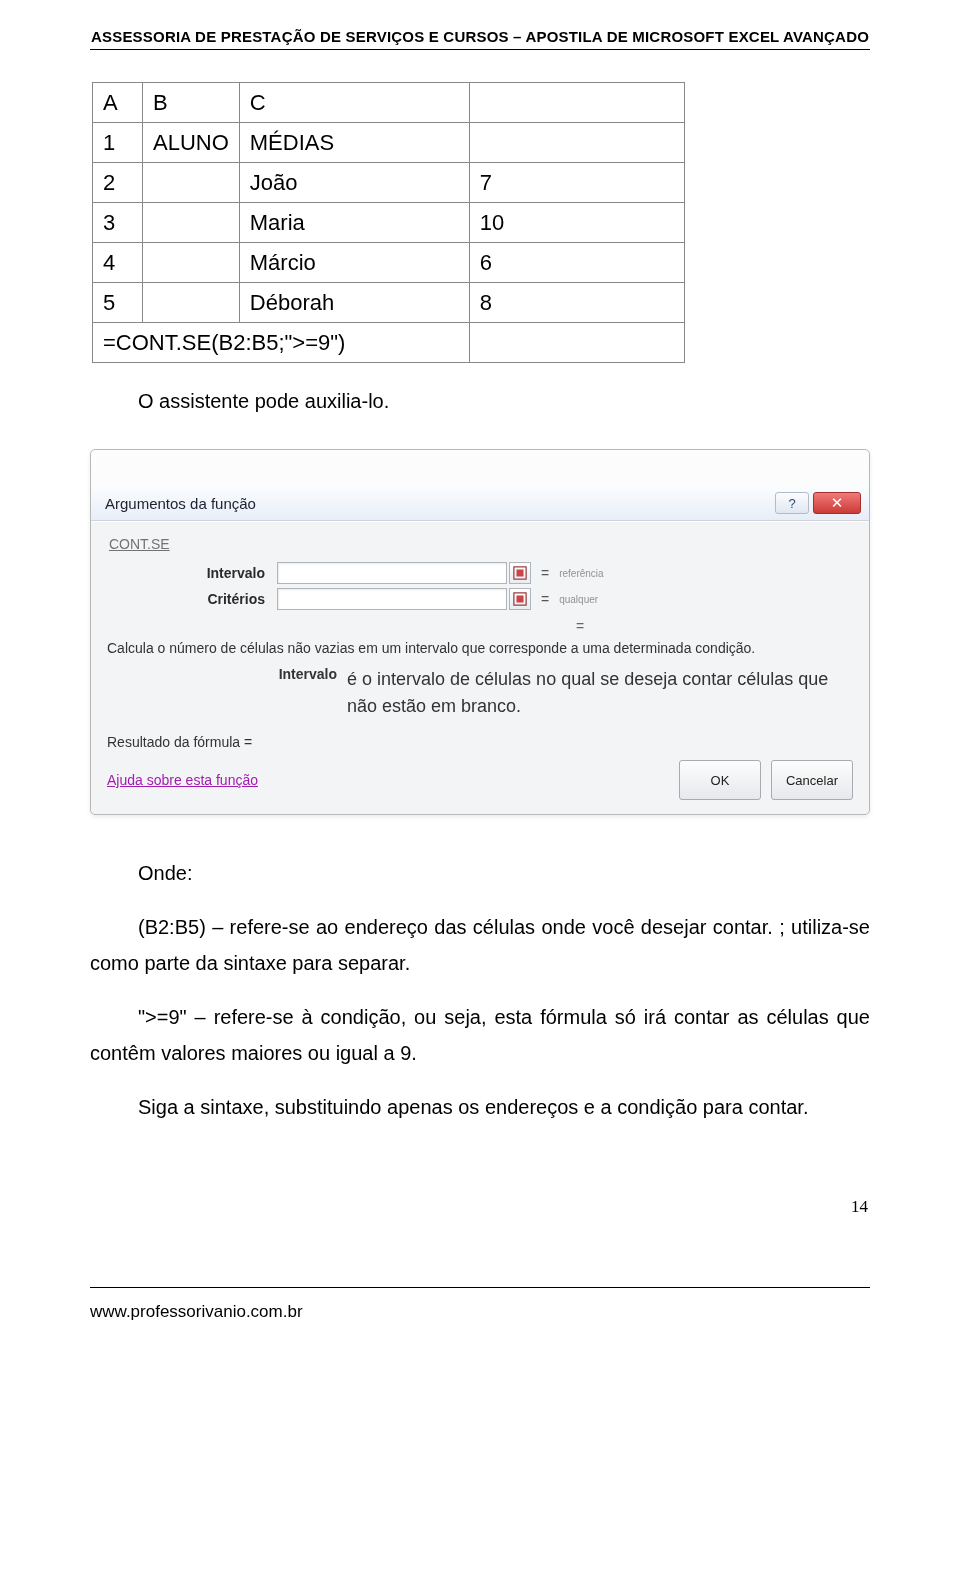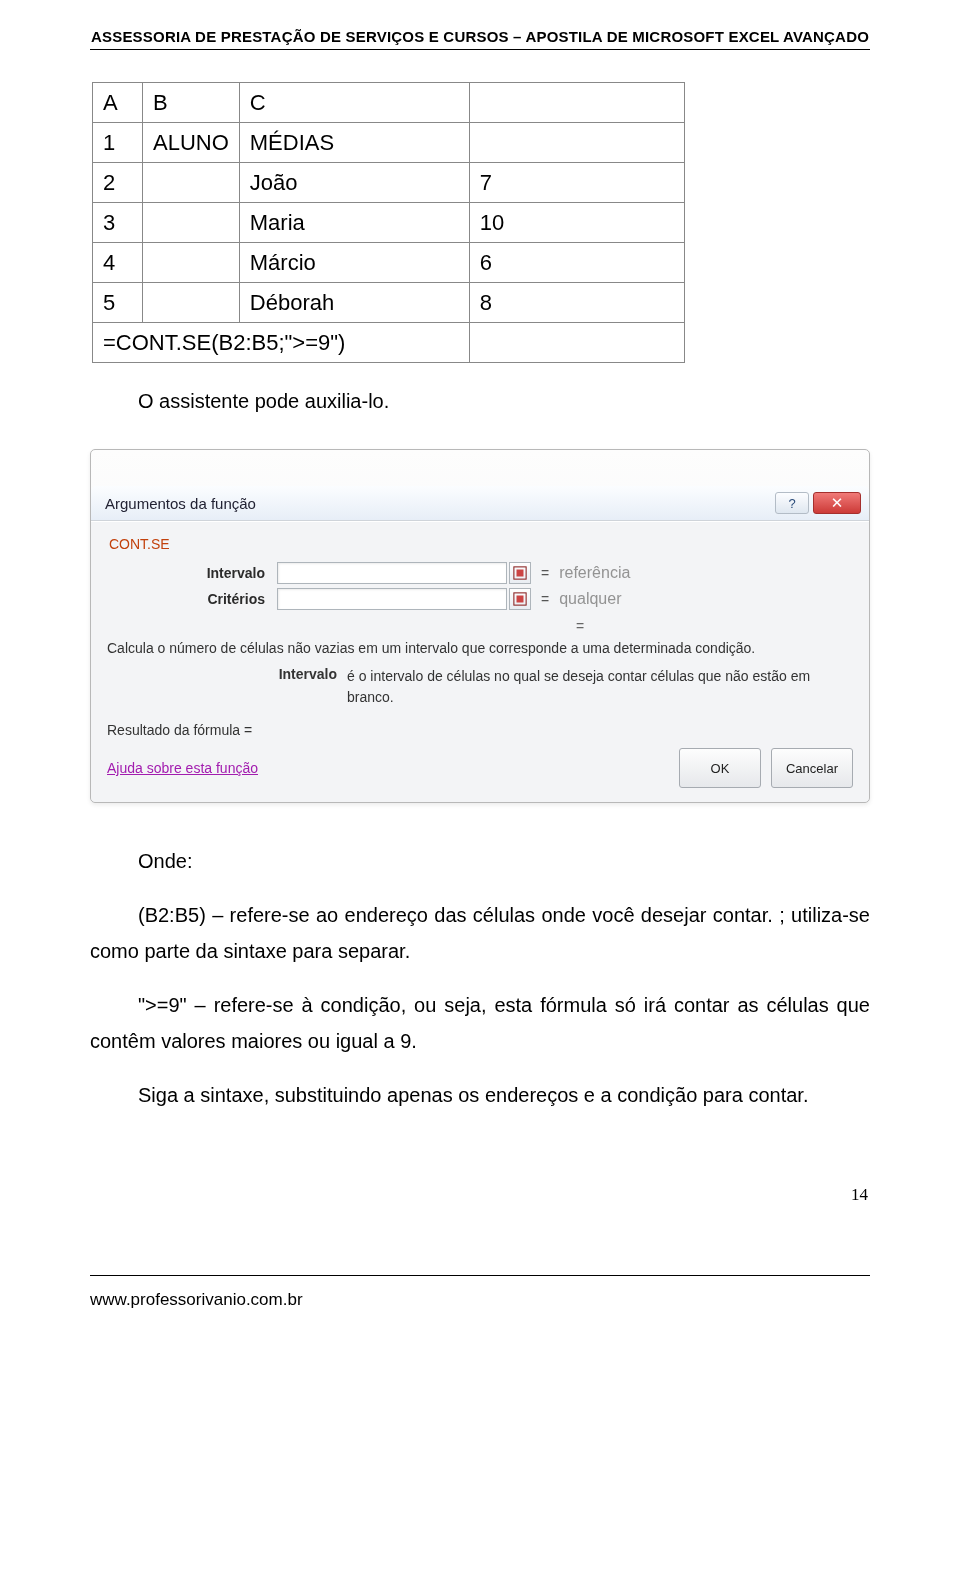--- a/index.html
+++ b/index.html
@@ -134,22 +134,23 @@
     font-size: 15px;
   }
   .dialog-body {
     background: #f3f4f6;
     padding: 8px 16px 14px 16px;
     border-top: 1px solid #fff;
     border-radius: 0 0 5px 5px;
   }
   .funcname {
     font-size: 14px;
-    color: #c2410c;
+    color: #737373;
     padding: 6px 0 6px 2px;
+    text-decoration: underline;
   }
   .arg-row {
     display: flex;
     align-items: center;
     margin: 4px 0;
   }
   .arg-label {
     width: 170px;
     text-align: right;
     font-weight: bold;
@@ -177,21 +178,21 @@
     justify-content: center;
   }
   .ref-btn svg { width: 14px; height: 14px; }
   .arg-eq {
     margin: 0 10px;
     color: #555;
     font-size: 14px;
   }
   .arg-hint {
     color: #939393;
-    font-size: 16px;
+    font-size: 10px;
   }
   .center-eq {
     text-align: center;
     color: #666;
     font-size: 14px;
     margin: 8px 0 6px 200px;
   }
   .desc-text {
     font-size: 14px;
     color: #333;
@@ -203,21 +204,21 @@
   }
   .desc-sub .lbl {
     width: 240px;
     text-align: right;
     font-weight: bold;
     padding-right: 10px;
     font-size: 14px;
   }
   .desc-sub .txt {
     flex: 1;
-    font-size: 14px;
+    font-size: 18px;
     line-height: 1.5;
   }
   .result-row {
     font-size: 14px;
     color: #333;
     margin: 14px 0 10px 0;
   }
   .dialog-footer {
     display: flex;
     align-items: center;

